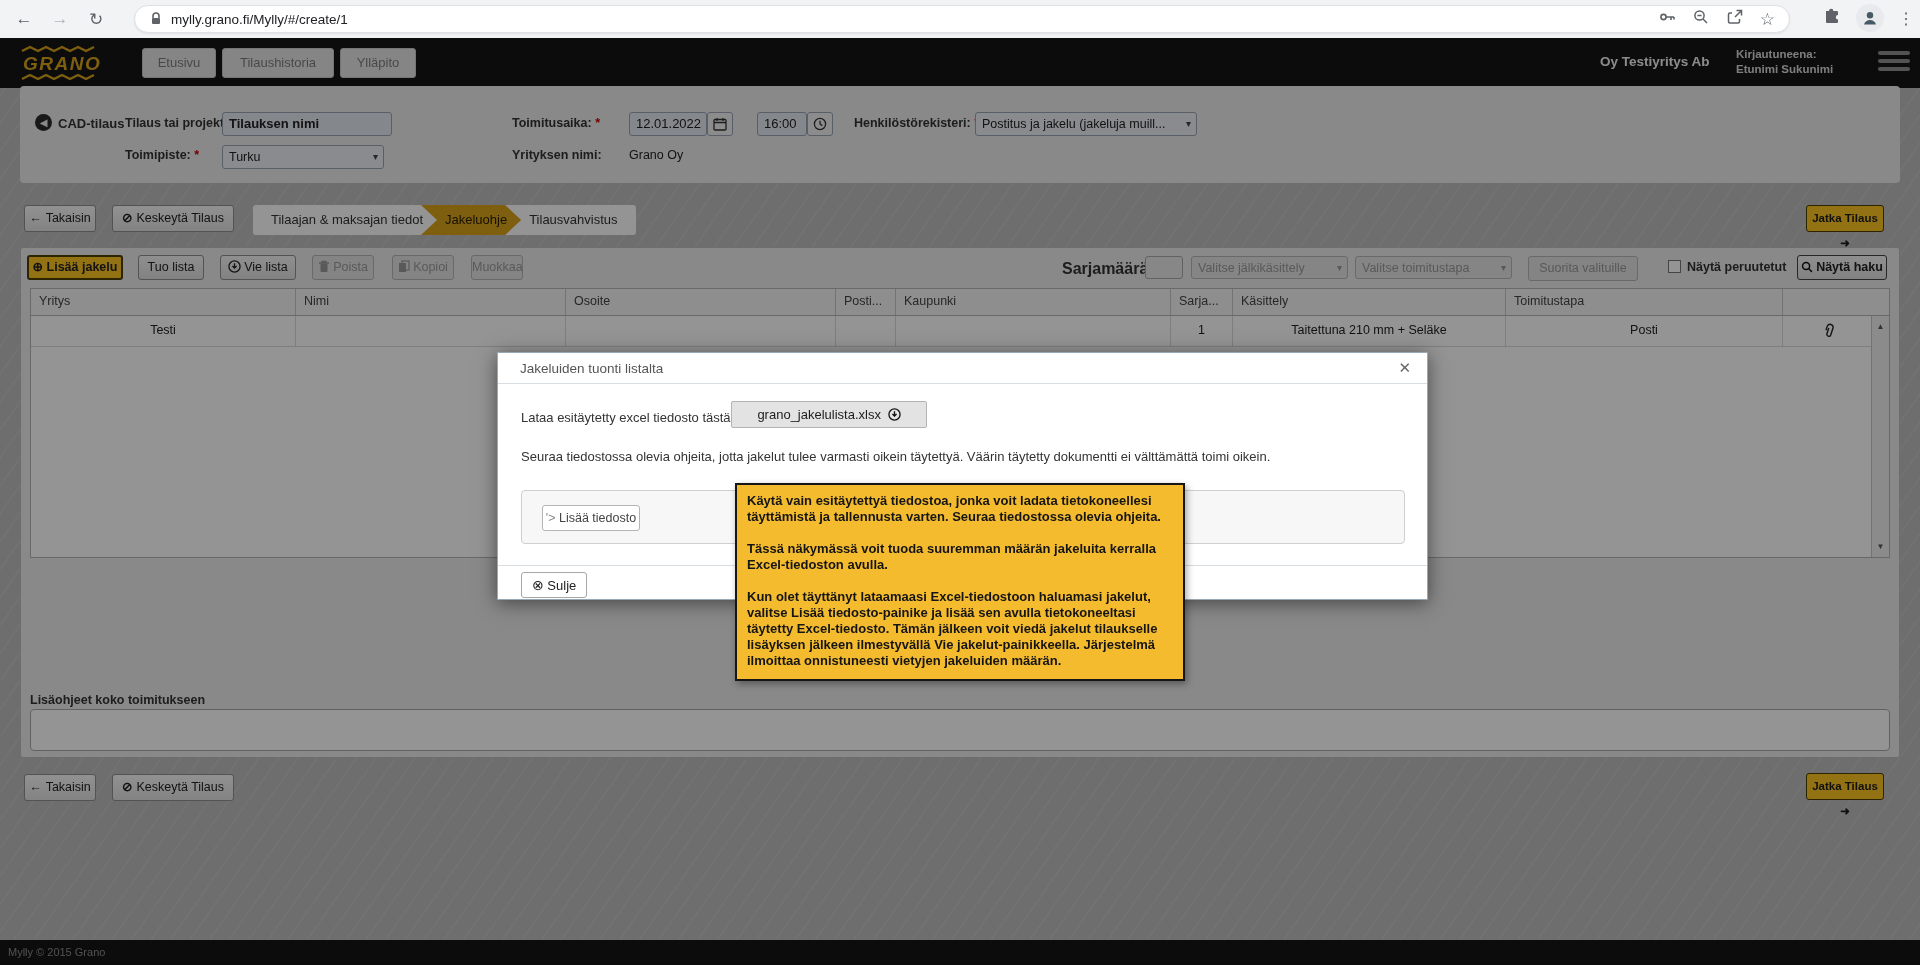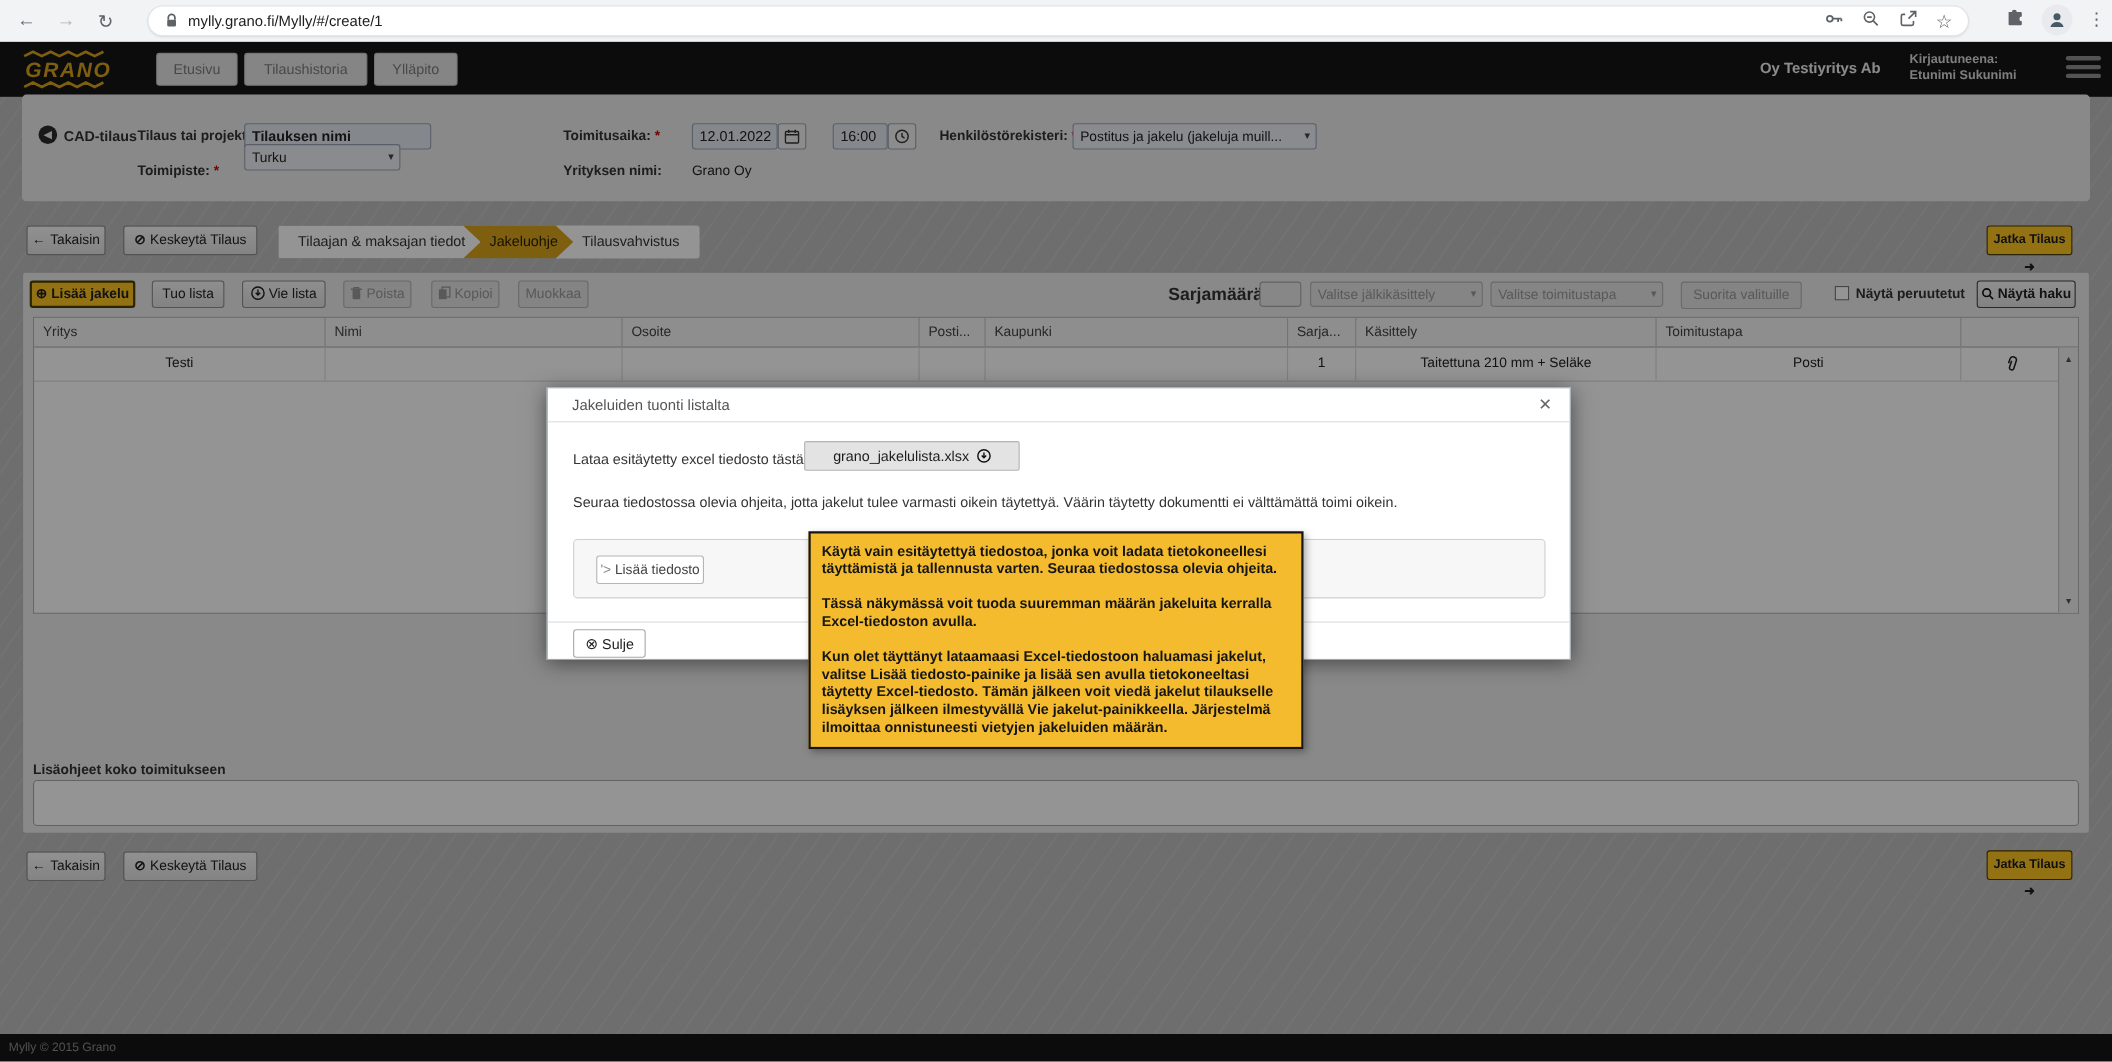--- a/index.html
+++ b/index.html
@@ -177,21 +177,21 @@
   </div>
 
   <div class="order-panel">
     <div style="position:absolute;left:15px;top:28px;width:17px;height:17px;border-radius:50%;background:#2b2b2b;color:#ececec;font-size:10px;text-align:center;line-height:17px">◀</div>
     <div class="lbl" style="left:38px;top:30px;font-size:13px">CAD-tilaus</div>
 
     <div class="lbl" style="left:105px;top:30px"><span>Tilaus tai projekti:</span> <span class="req">*</span></div>
     <div class="look-input bold" style="left:202px;top:26px;width:170px">Tilauksen nimi</div>
 
     <div class="lbl" style="left:105px;top:62px"><span>Toimipiste:</span> <span class="req">*</span></div>
-    <div class="look-select" style="left:202px;top:45px;width:142px"><span>Turku</span><span class="car">▾</span></div>
+    <div class="look-select" style="left:202px;top:59px;width:162px"><span>Turku</span><span class="car">▾</span></div>
 
     <div class="lbl" style="left:492px;top:30px"><span>Toimitusaika:</span> <span class="req">*</span></div>
     <div class="look-input" style="left:609px;top:26px;width:78px">12.01.2022</div>
     <div class="mini-btn" style="left:687px;top:26px">
       <svg width="14" height="14" viewBox="0 0 14 14">
           <rect x="1" y="2.5" width="12" height="10.5" rx="1" fill="none" stroke="#333" stroke-width="1.3"></rect>
           <path d="M1 5.5h12M4 1v3M10 1v3" stroke="#333" stroke-width="1.3"></path>
         </svg>
     </div>
     <div class="look-input" style="left:737px;top:26px;width:50px">16:00</div>
@@ -227,21 +227,21 @@
         <path d="M7 3.5v5M4.8 6.5L7 8.7l2.2-2.2" fill="none" stroke="#222" stroke-width="1.4"></path>
       </svg><span>Vie lista</span></div>
   <div class="tb-btn disabled" style="left:312px;width:62px"><svg width="12" height="13" viewBox="0 0 12 13">
         <path d="M1 3h10M4 3V1.5h4V3" fill="none" stroke="#9a9a9a" stroke-width="1.3"></path>
         <rect x="2.5" y="3.5" width="7" height="8.5" rx="1" fill="#9a9a9a"></rect>
       </svg><span>Poista</span></div>
   <div class="tb-btn disabled" style="left:392px;width:62px"><svg width="12" height="13" viewBox="0 0 12 13">
         <rect x="1" y="3" width="7" height="9" fill="#9a9a9a"></rect>
         <rect x="4" y="1" width="7" height="9" fill="none" stroke="#9a9a9a" stroke-width="1.2"></rect>
       </svg><span>Kopioi</span></div>
-  <div class="tb-btn disabled" style="left:471px;width:64px">Muokkaa</div>
+  <div class="tb-btn disabled" style="left:471px;width:52px">Muokkaa</div>
 
   <div class="lbl" style="left:1062px;top:222px;font-size:16px">Sarjamäärä:</div>
   <div class="look-input" style="left:1145px;top:218px;width:38px;height:23px;background:#e9e9e9;border-color:#aaa"></div>
   <div class="look-select" style="left:1191px;top:218px;width:157px;height:23px;background:#e6e6e6;color:#999;border-color:#b5b5b5"><span>Valitse jälkikäsittely</span><span class="car" style="color:#999">▾</span></div>
   <div class="look-select" style="left:1355px;top:218px;width:157px;height:23px;background:#e6e6e6;color:#999;border-color:#b5b5b5"><span>Valitse toimitustapa</span><span class="car" style="color:#999">▾</span></div>
   <div class="tb-btn disabled" style="left:1528px;top:218px;width:110px">Suorita valituille</div>
   <div class="chk" style="left:1668px"></div>
   <div class="lbl" style="left:1687px;top:222px;font-size:12.5px">Näytä peruutetut</div>
   <div class="tb-btn" style="left:1797px;top:217px;width:90px;border:1px solid #444;font-weight:bold"><svg width="12" height="12" viewBox="0 0 13 13">
         <circle cx="5.5" cy="5.5" r="3.8" fill="none" stroke="#111" stroke-width="1.6"></circle>

